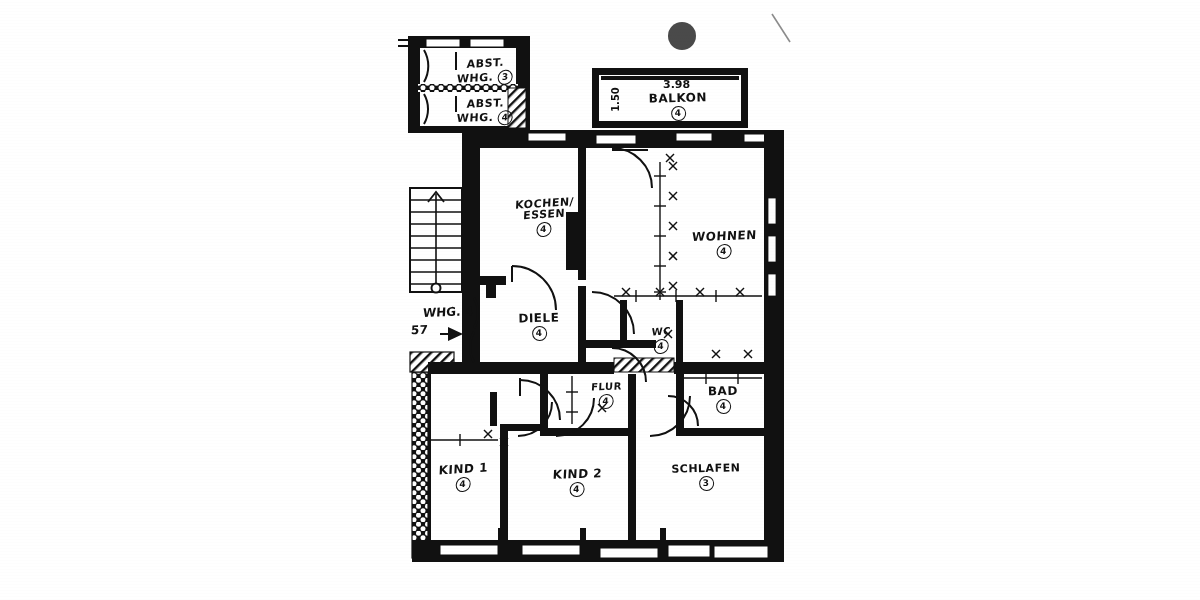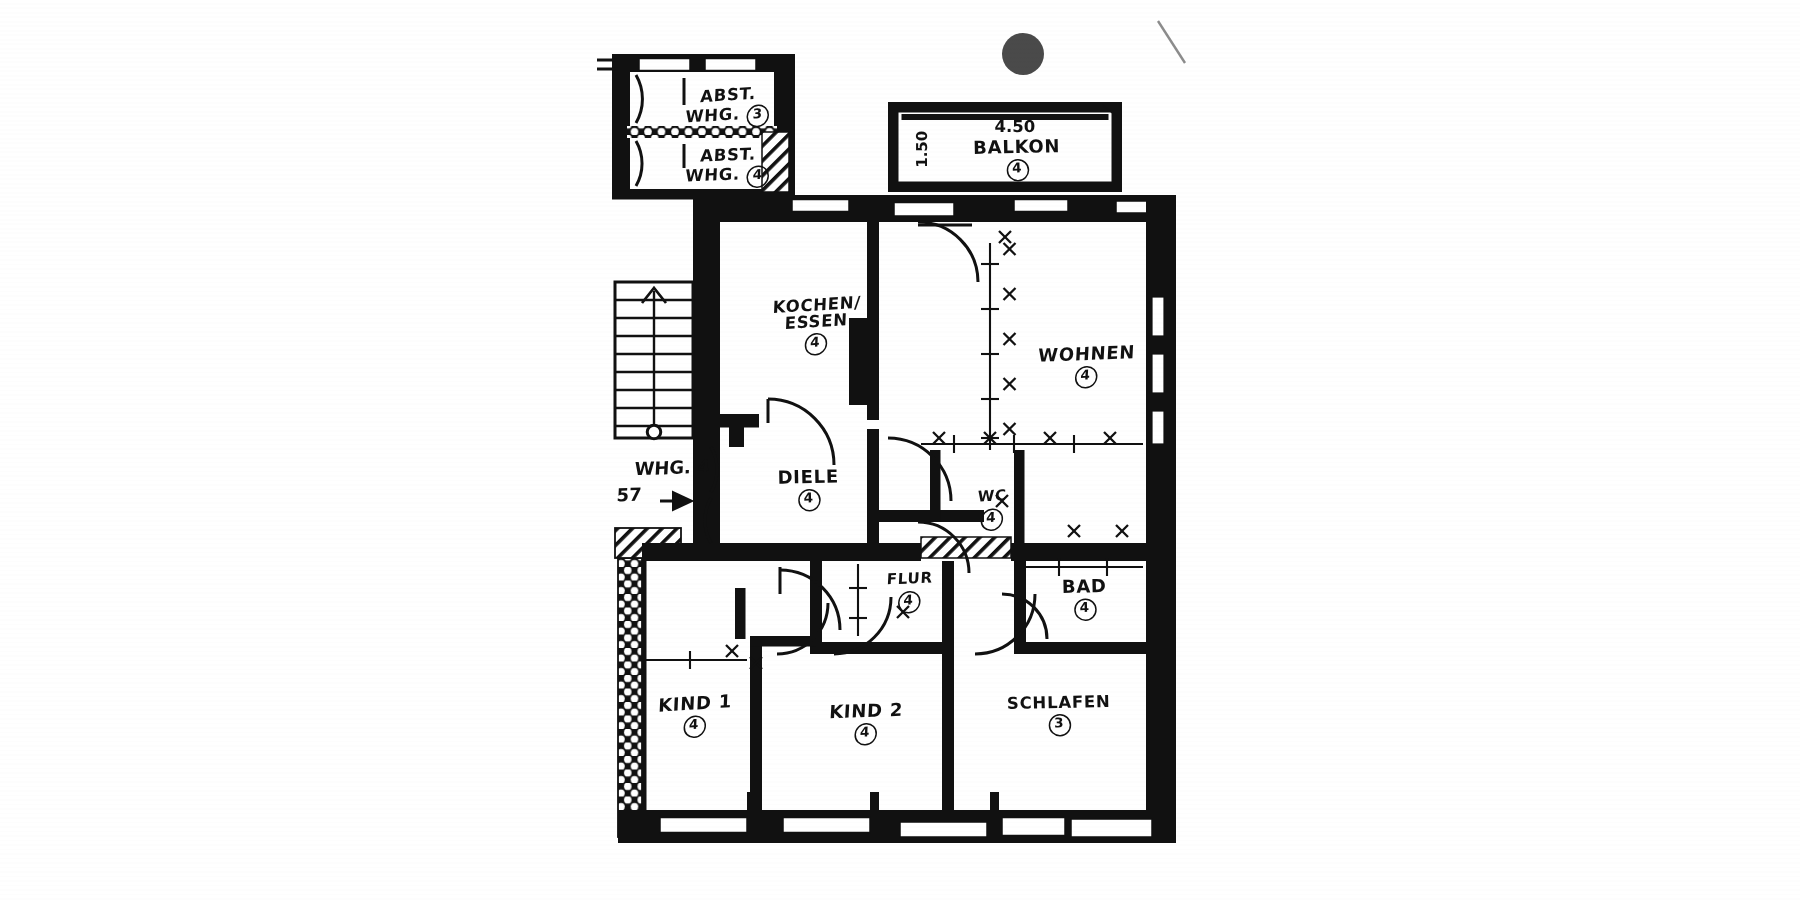--- a/index.html
+++ b/index.html
@@ -350,21 +350,21 @@
       <div class="room-label skew-b" style="left: 688px; top: 230px; width: 72px; font-size: 12px;"><span class="ln">WOHNEN</span><span class="room-num">4</span></div>
       <div class="room-label skew-c" style="left: 508px; top: 312px; width: 62px; font-size: 12px;"><span class="ln">DIELE</span><span class="room-num">4</span></div>
       <div class="room-label skew-a" style="left: 645px; top: 327px; width: 32px; font-size: 10px;"><span class="ln">WC</span><span class="room-num">4</span></div>
       <div class="room-label skew-b" style="left: 586px; top: 382px; width: 40px; font-size: 10px;"><span class="ln">FLUR</span><span class="room-num">4</span></div>
       <div class="room-label skew-c" style="left: 703px; top: 385px; width: 40px; font-size: 12px;"><span class="ln">BAD</span><span class="room-num">4</span></div>
       <div class="room-label skew-a" style="left: 432px; top: 463px; width: 62px; font-size: 12px;"><span class="ln">KIND 1</span><span class="room-num">4</span></div>
       <div class="room-label skew-b" style="left: 545px; top: 468px; width: 64px; font-size: 12px;"><span class="ln">KIND 2</span><span class="room-num">4</span></div>
       <div class="room-label skew-c" style="left: 667px; top: 463px; width: 78px; font-size: 11px;"><span class="ln">SCHLAFEN</span><span class="room-num">3</span></div>
     </div>
   <div id="dims">
-      <div class="dim-txt" style="left: 663px; top: 78px; font-size: 11px;">4.50</div>
+      <div class="dim-txt" style="left: 663px; top: 78px; font-size: 11px;">3.98</div>
       <div class="dim-txt" style="left: 603px; top: 94px; font-size: 10px; transform: rotate(-90deg);">1.50</div>
     </div>
   <div id="notes">
       <div class="note-txt skew-b" style="left: 423px; top: 305px; font-size: 12px;">WHG. 4</div>
       <div class="note-txt skew-b" style="left: 411px; top: 323px; font-size: 12px;">57</div>
     </div>
 
   <div id="grain"></div>
 </div>
 

